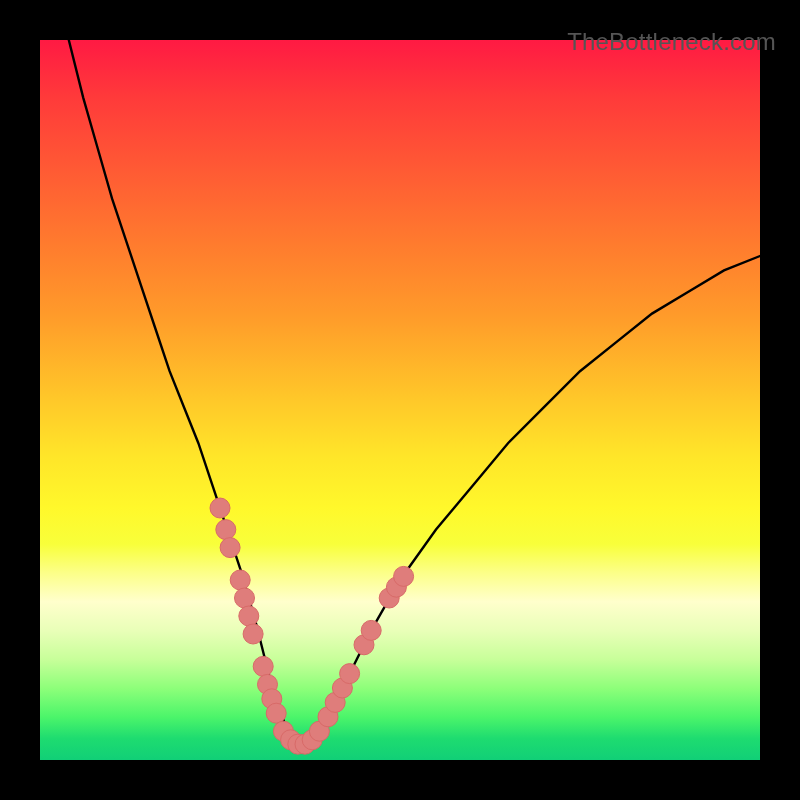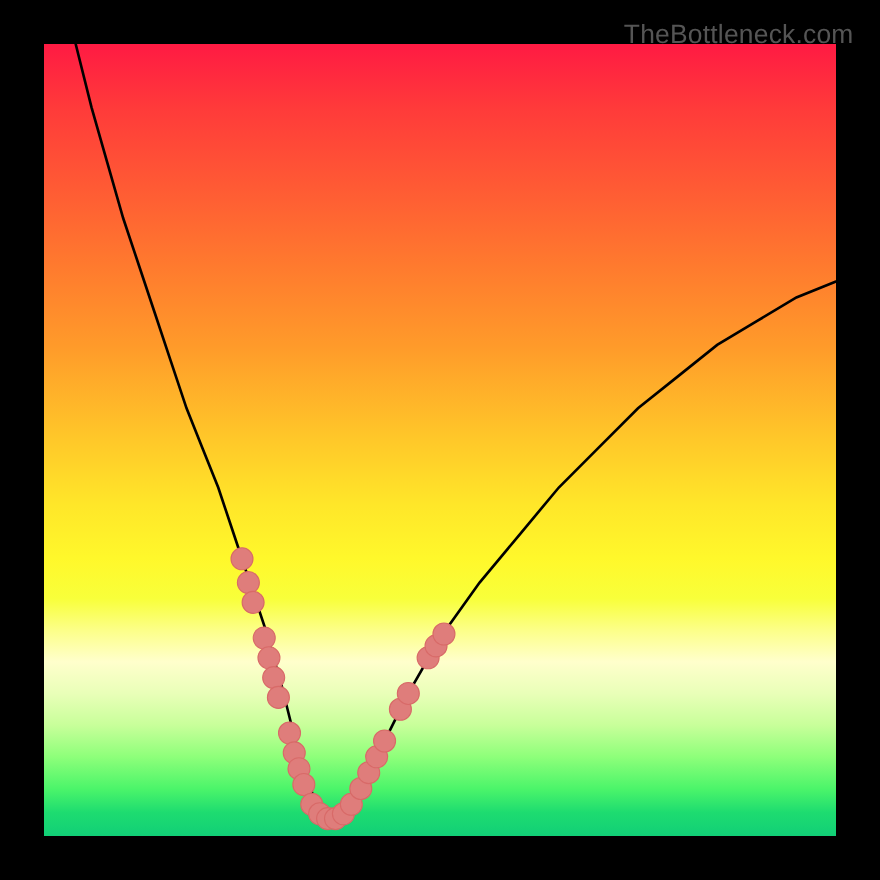--- a/index.html
+++ b/index.html
@@ -40,21 +40,21 @@
       #ffffcc 78%,
       #e9ffb8 82%,
       #c8ff9a 86%,
       #8eff7a 90%,
       #4cf56a 94%,
       #1edc70 97%,
       #11cf77 100%);
   }
   .watermark {
     position: absolute;
-    top: 18px;
+    top: 28px;
     right: 24px;
     color: #555;
     font-size: 24px;
     font-weight: 500;
     letter-spacing: 0.2px;
     user-select: none;
   }
   svg.overlay {
     position: absolute;
     left: 40px;

